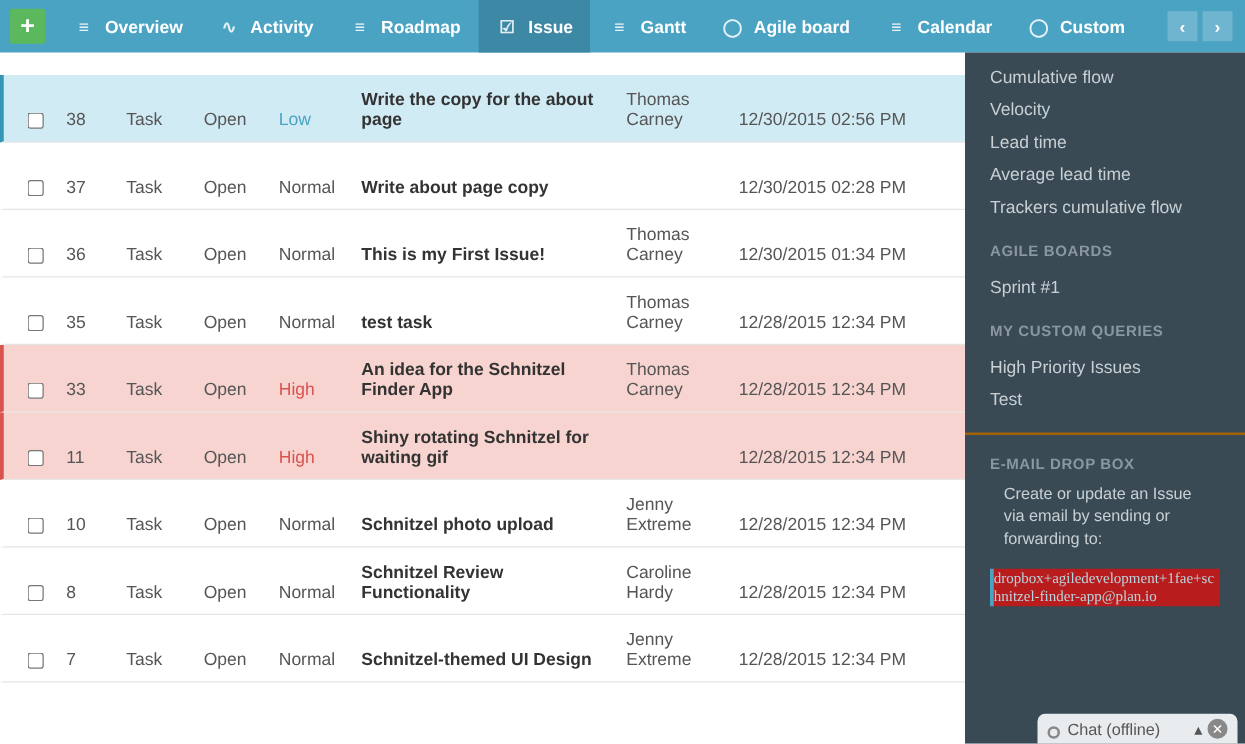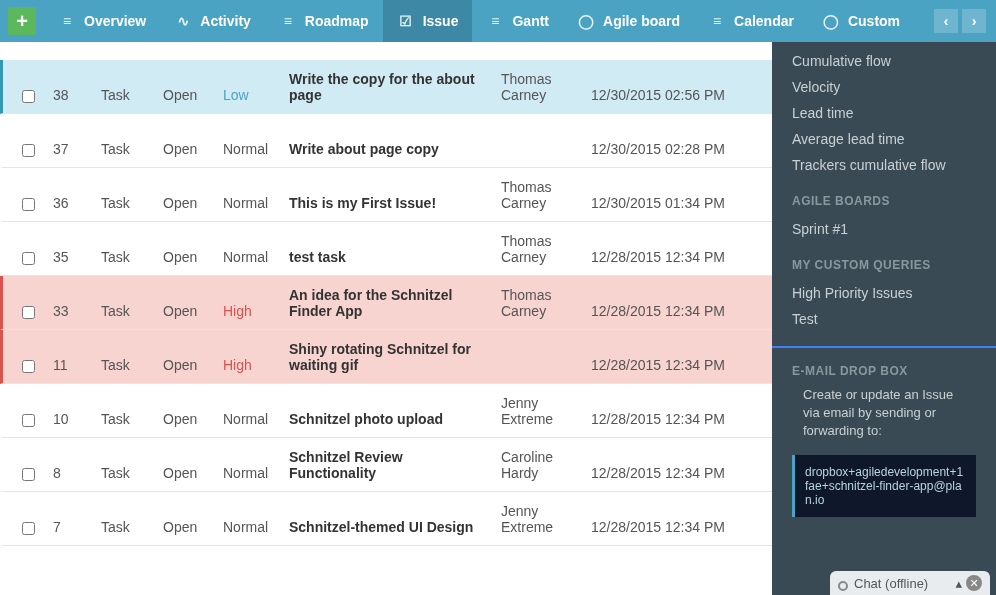--- a/index.html
+++ b/index.html
@@ -24,21 +24,21 @@
 .col-priority{width:66px;color:#555;font-size:14px}
 .col-subject{width:212px;color:#333;font-weight:700;font-size:14px;padding-right:8px}
 .col-assignee{width:90px;color:#555;font-size:14px}
 .col-updated{color:#555;font-size:14px}
 .prio-low{color:#4ba3c3}
 .prio-high{color:#d9534f}
 input[type=checkbox]{width:13px;height:13px}
 .sb-link{display:block;padding:5px 20px;color:#c8d0d4;font-size:14px;cursor:pointer}
 .sb-head{padding:16px 20px 8px;color:#8a979e;font-size:12px;font-weight:700;letter-spacing:.5px}
 .sb-email{padding:0 31px 8px;color:#c8d0d4;font-size:13px;line-height:1.4}
-.sb-code{background:#0f172a;margin:6px 20px;padding:10px;font-family:Liberation Sans, sans-serif;font-size:12px;color:#b8d4de;word-break:break-all;border-left:3px solid #4ba3c3}
+.sb-code{background:#b91c1c;margin:6px 20px;font-family:Liberation Serif, serif;font-size:12px;color:#b8d4de;word-break:break-all;border-left:3px solid #4ba3c3}
 .chat{position:absolute;bottom:0;right:6px;width:160px;background:#e8ecee;border-radius:6px 6px 0 0;display:flex;align-items:flex-end;padding:4px 8px;gap:6px;color:#555;font-size:13px}
 .chat-dot{width:10px;height:10px;border:2px solid #888;border-radius:50%}
 .chat-end{margin-left:auto;display:flex;gap:4px;align-items:center}
 .chat-close{width:16px;height:16px;background:#888;border-radius:50%;color:#fff;display:flex;align-items:center;justify-content:center;font-size:11px}
 </style>
 </head>
 <body>
 
 <div class="topnav">
   <div class="add-btn">+</div>
@@ -204,21 +204,21 @@
       </div>
     <div class="sb-head">AGILE BOARDS</div>
     <div id="sb-boards">
         <div class="sb-link">Sprint #1</div>
       </div>
     <div class="sb-head">MY CUSTOM QUERIES</div>
     <div id="sb-queries">
         <div class="sb-link">High Priority Issues</div>
         <div class="sb-link">Test</div>
       </div>
-    <div style="border-top:2px solid #3b82f6;margin-top:14px">
+    <div style="border-top:2px solid #a16207;margin-top:14px">
       <div class="sb-head">E-MAIL DROP BOX</div>
       <div class="sb-email">Create or update an Issue via email by sending or forwarding to:</div>
       <div class="sb-code">dropbox+agiledevelopment+1fae+schnitzel-finder-app@plan.io</div>
     </div>
     <div class="chat">
       <span class="chat-dot"></span>
       <span>Chat (offline)</span>
       <span class="chat-end">
         <span>▴</span>
         <span class="chat-close">✕</span>

